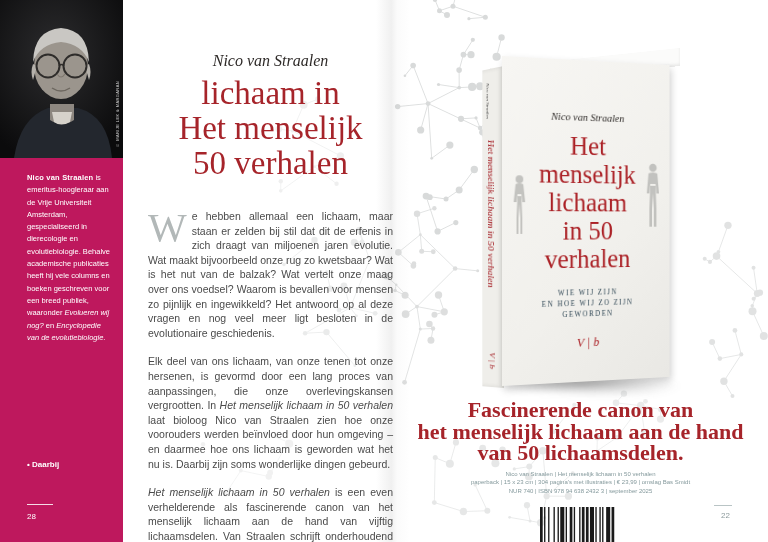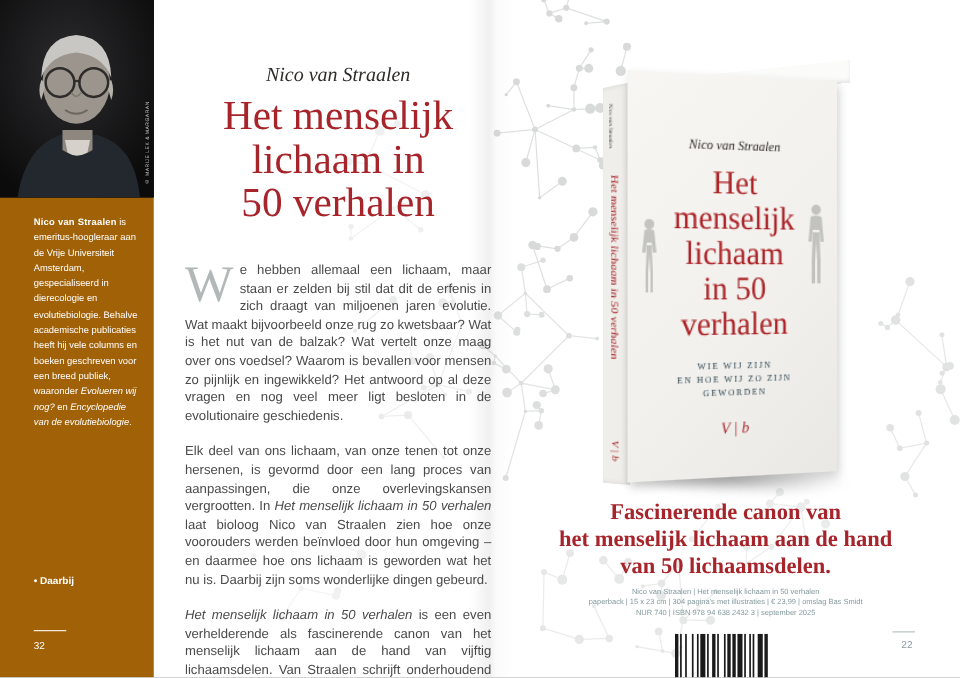--- a/index.html
+++ b/index.html
@@ -5,21 +5,21 @@
   * { margin:0; padding:0; box-sizing:border-box; }
   body { font-family:"Liberation Sans", sans-serif; background:#888; }
   .spread { position:relative; width:768px; height:542px; background:#ffffff; overflow:hidden; }
 
   
   #pattern { position:absolute; left:0; top:0; z-index:1; pointer-events:none; }
   .gutter { position:absolute; left:376px; top:0; width:34px; height:100%; z-index:2;
     background:linear-gradient(to right, rgba(90,90,90,0) 0%, rgba(90,90,90,.09) 45%, rgba(120,120,120,.03) 62%, rgba(255,255,255,0) 100%); }
 
   
-  .left-col { position:absolute; left:0; top:0; width:123px; height:542px; background:#a16207; z-index:3; }
+  .left-col { position:absolute; left:0; top:0; width:123px; height:542px; background:#be185d; z-index:3; }
   .author-photo { position:absolute; left:0; top:0; width:123px; height:158px; background:#0a0a0b; overflow:hidden; }
   .photo-credit { position:absolute; right:3px; bottom:10px; color:rgba(255,255,255,.75);
     font-size:4px; letter-spacing:.4px; writing-mode:vertical-rl; transform:rotate(180deg); }
   .bio { position:absolute; left:27px; top:172px; width:86px; color:#ffffff;
     font-size:7.5px; line-height:12.3px; }
   .bio span[style*="bold"] { letter-spacing:.2px; }
   .bullets { position:absolute; left:27px; top:458px; width:90px; color:#ffffff;
     font-size:8px; line-height:13px; font-weight:bold; list-style:none; }
   .bullets div { padding-left:9px; text-indent:-9px; }
   .bullets div::before { content:"•\00a0"; }
@@ -65,21 +65,21 @@
   .cover-title { margin-top:10px; text-align:center; font-family:"Liberation Serif", serif;
     font-size:27px; line-height:29px; color:#ab2126; }
   .cover-subtitle { margin-top:14px; text-align:center; font-family:"Liberation Serif", serif;
     font-size:7.5px; line-height:11px; letter-spacing:1.6px; color:#2f4654; }
   .cover-logo { margin-top:16px; text-align:center; font-family:"Liberation Serif", serif;
     font-style:italic; font-size:13px; color:#ab2126; }
   .figure-left  { position:absolute; left:7px;  top:118px; opacity:.75; }
   .figure-right { position:absolute; right:7px; top:104px; opacity:.75; }
 
   .tagline { position:absolute; left:0; top:399px; width:100%; text-align:center;
-    font-family:"Liberation Serif", serif; font-weight:bold; font-size:18px; line-height:21.5px;
+    font-family:"Liberation Serif", serif; font-weight:bold; font-size:22px; line-height:21.5px;
     color:#a6242a; }
   .details { position:absolute; left:0; top:470px; width:100%; text-align:center;
     font-size:6px; line-height:8.3px; color:#84999c; }
   #barcode { position:absolute; left:147px; top:507px; }
   .pn-right-line { position:absolute; right:36px; top:505px; width:18px; border-top:1px solid #b9c4c5; }
   .pn-right { position:absolute; right:38px; top:511px; font-size:8px; color:#8c9a9c; }
 </style>
 </head>
 <body>
 
@@ -406,28 +406,28 @@
       </svg>
       <div class="photo-credit">© MARIJE LEK &amp; MARGARAN</div>
     </div>
 
     <p class="bio"><span style="font-weight: bold;">Nico van Straalen</span><span> is emeritus-hoogleraar aan de Vrije Universiteit Amsterdam, gespecialiseerd in dierecologie en evolutiebiologie. Behalve academische publicaties heeft hij vele columns en boeken geschreven voor een breed publiek, waaronder </span><span style="font-style: italic;">Evolueren wij nog?</span><span> en </span><span style="font-style: italic;">Encyclopedie van de evolutiebiologie</span><span>.</span></p>
 
     <div class="bullets">
         <div>Daarbij</div>
       </div>
     <div class="sidebar-divider"></div>
-    <div class="pn-left">32</div>
+    <div class="pn-left">28</div>
   </div>
 
   <div class="center-col">
     <div class="article-author">Nico van Straalen</div>
     <h1 class="article-title">
+        <div>lichaam in</div>
         <div>Het menselijk</div>
-        <div>lichaam in</div>
         <div>50 verhalen</div>
       </h1>
     <div class="body-text">
         <p class="para"><span class="dropcap">W</span><span>e hebben allemaal een lichaam, maar staan er zelden bij stil dat dit de erfenis in zich draagt van miljoenen jaren evolutie. Wat maakt bijvoorbeeld onze rug zo kwetsbaar? Wat is het nut van de balzak? Wat vertelt onze maag over ons voedsel? Waarom is bevallen voor mensen zo pijnlijk en ingewikkeld? Het antwoord op al deze vragen en nog veel meer ligt besloten in de evolutionaire geschiedenis.</span></p>
         <p class="para"><span>Elk deel van ons lichaam, van onze tenen tot onze hersenen, is gevormd door een lang proces van aanpassingen, die onze overlevingskansen vergrootten. In </span><span style="font-style: italic;">Het menselijk lichaam in 50 verhalen</span><span> laat bioloog Nico van Straalen zien hoe onze voorouders werden beïnvloed door hun omgeving – en daarmee hoe ons lichaam is geworden wat het nu is. Daarbij zijn soms wonderlijke dingen gebeurd.</span></p>
         <p class="para"><span style="font-style: italic;">Het menselijk lichaam in 50 verhalen</span><span> is een even verhelderende als fascinerende canon van het menselijk lichaam aan de hand van vijftig lichaamsdelen. Van Straalen schrijft onderhoudend en vermakelijk, en laat duidelijk zien dat de evolutie nog aardig wat werk te verrichten heeft.</span></p>
       </div>
   </div>
 
   <div class="right-page">

